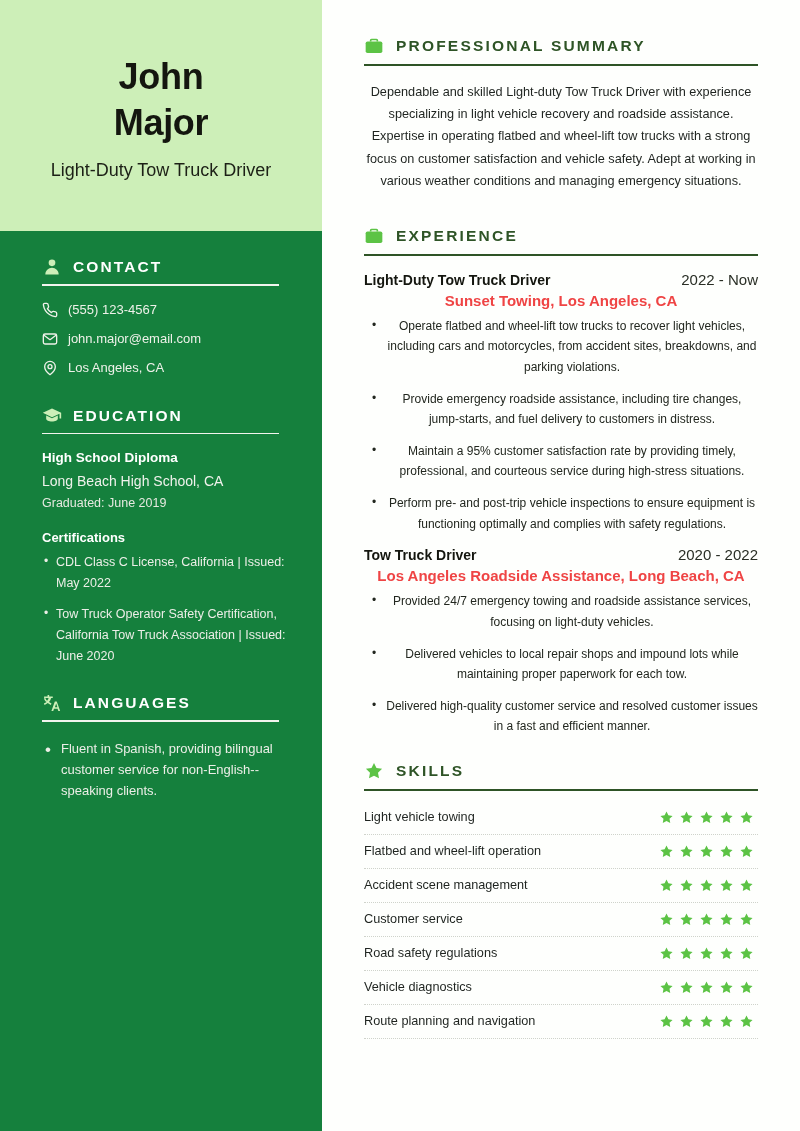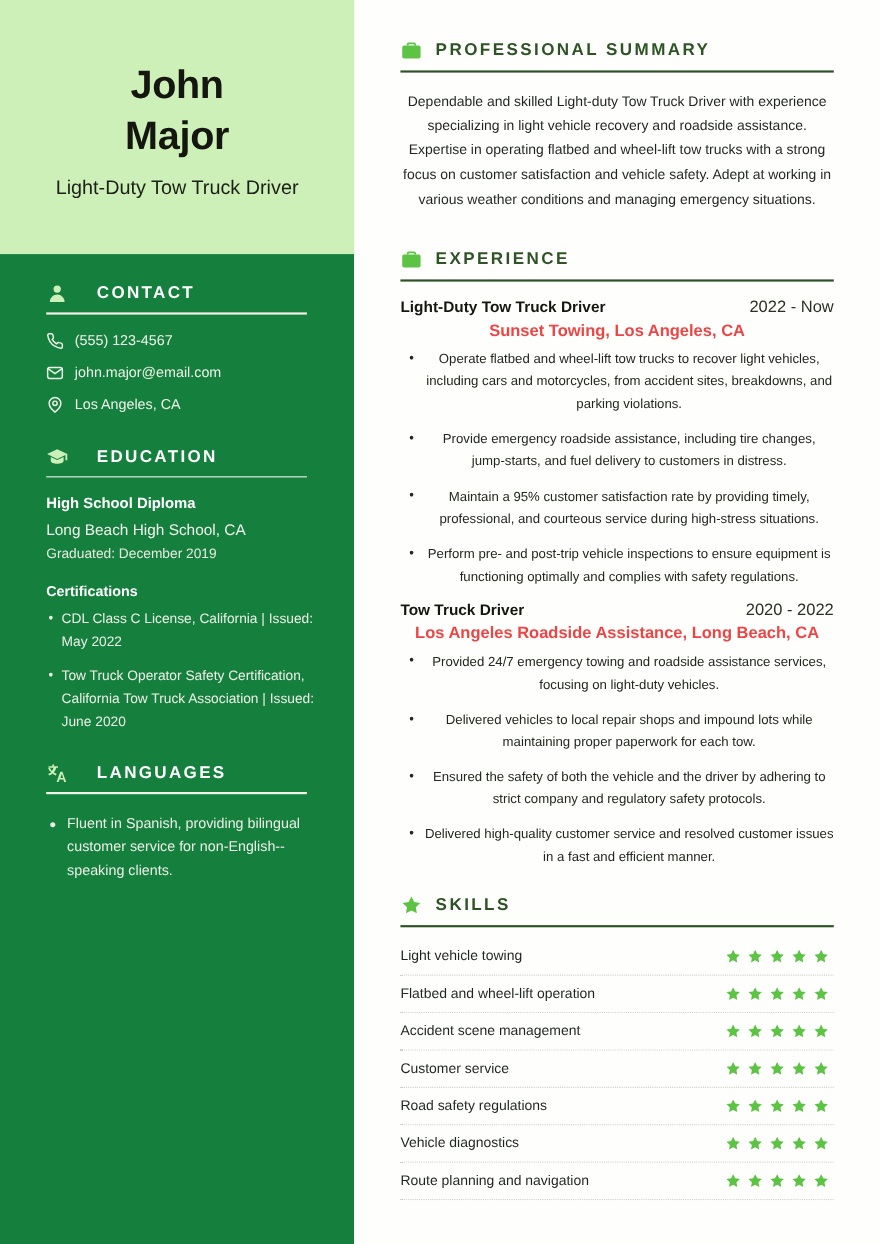--- a/index.html
+++ b/index.html
@@ -48,21 +48,21 @@
     line-height: 1.47;
     font-weight: 400;
   }
 
   .side-body { padding: 26px 28px 20px 42px; }
 
   .side-section { margin-bottom: 6px; }
   .side-head {
     display: flex;
     align-items: center;
-    gap: 26px;
+    gap: 11px;
     margin-bottom: 7px;
   }
   .side-head .ico { width: 20px; height: 20px; flex: 0 0 20px; display:block; }
   .side-head .ico svg { width: 20px; height: 20px; display: block; }
   .side-head-title {
     font-size: 15.5px;
     font-weight: 700;
     letter-spacing: 2.1px;
     color: #ffffff;
   }
@@ -259,21 +259,21 @@
                 <path d="M12 3L1 8.2l11 5.2 9-4.25V15h2V8.2z"></path>
                 <path d="M5 11.3v4c0 1.8 3.1 3.4 7 3.4s7-1.6 7-3.4v-4l-7 3.3z"></path>
               </svg>
           </span>
           <span class="side-head-title">EDUCATION</span>
         </div>
         <div class="side-rule"></div>
 
         <div class="edu-degree">High School Diploma</div>
         <div class="edu-school">Long Beach High School, CA</div>
-        <div class="edu-date">Graduated: December 2019</div>
+        <div class="edu-date">Graduated: June 2019</div>
 
         <div class="cert-title">Certifications</div>
         <ul class="cert-list">
           <li>CDL Class C License, California | Issued: May 2022</li>
           <li>Tow Truck Operator Safety Certification, California Tow Truck Association | Issued: June 2020</li>
         </ul>
       </section>
 
       <section class="side-section sp-lang">
         <div class="side-head">
@@ -338,21 +338,20 @@
 
       <article class="job">
         <div class="job-head">
           <span class="job-role">Tow Truck Driver</span>
           <span class="job-date">2020 - 2022</span>
         </div>
         <div class="job-company">Los Angeles Roadside Assistance, Long Beach, CA</div>
         <ul class="job-bullets">
           <li>Provided 24/7 emergency towing and roadside assistance services, focusing on light-duty vehicles.</li>
           <li>Delivered vehicles to local repair shops and impound lots while maintaining proper paperwork for each tow.</li>
-          <li>Ensured the safety of both the vehicle and the driver by adhering to strict company and regulatory safety protocols.</li>
           <li>Delivered high-quality customer service and resolved customer issues in a fast and efficient manner.</li>
         </ul>
       </article>
     </section>
 
     <section class="m-section sp-skills">
       <div class="m-head">
         <span class="ico">
           <svg viewBox="0 0 24 24" fill="#5cc345">
               <path d="M12 2.3l3 6.1 6.7 1-4.9 4.7 1.2 6.7-6-3.2-6 3.2 1.2-6.7L2.3 9.4l6.7-1z"></path>

